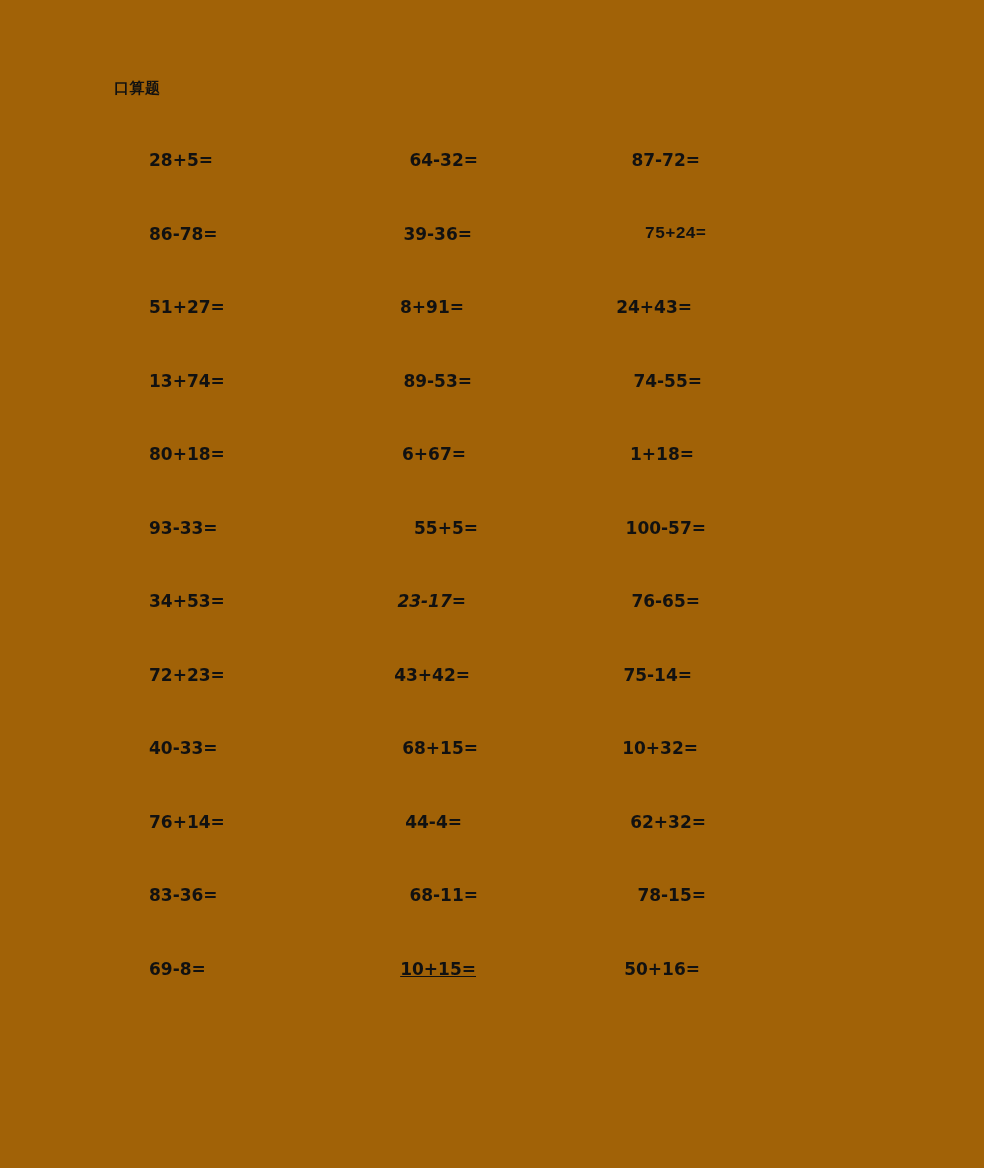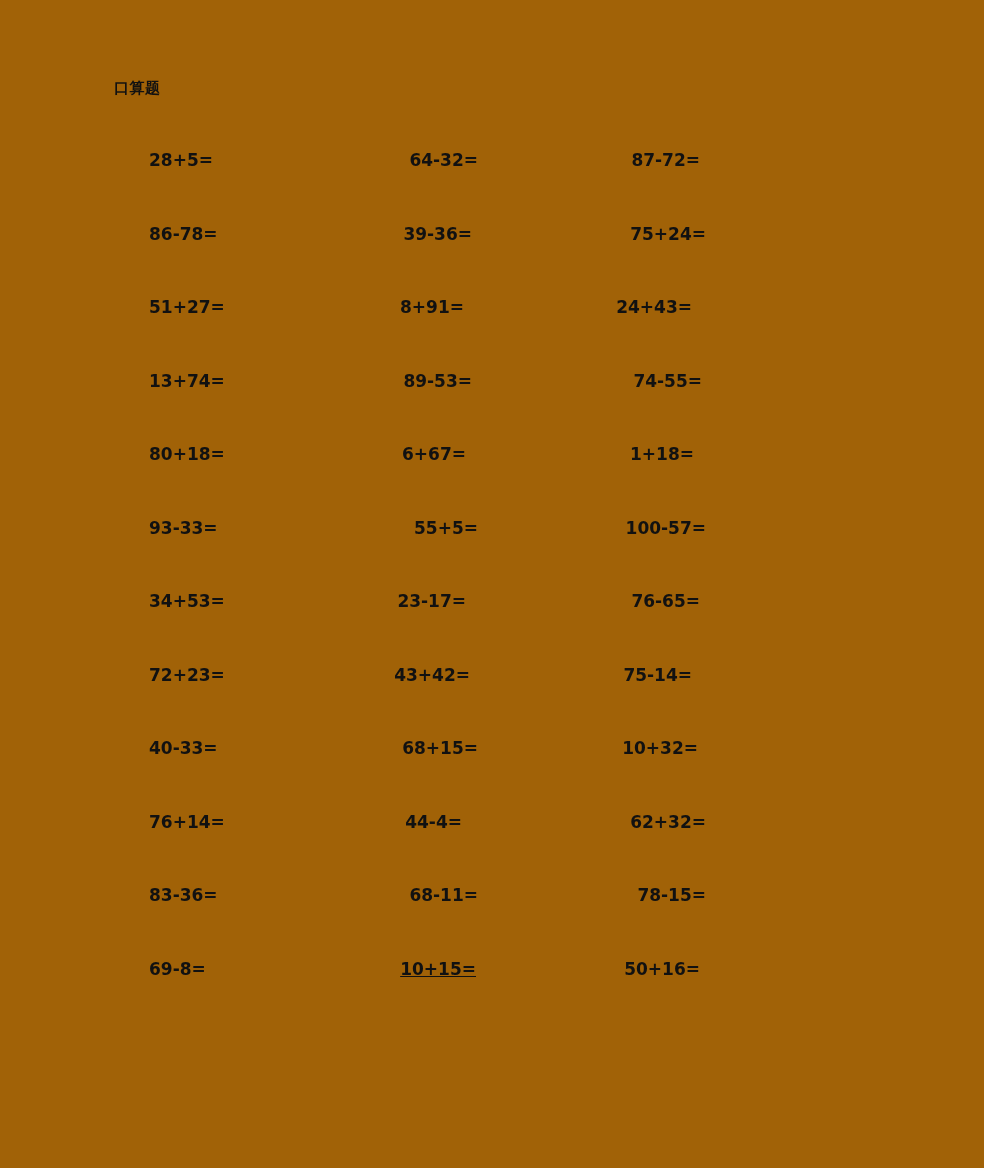--- a/index.html
+++ b/index.html
@@ -83,21 +83,21 @@
 
   <div class="problem-grid">
       <div class="problem-row">
         <div class="problem-cell col-1">28+5=</div>
         <div class="problem-cell col-2" style="right: 540px;">64-32=</div>
         <div class="problem-cell col-3" style="right: 318px;">87-72=</div>
       </div>
       <div class="problem-row">
         <div class="problem-cell col-1">86-78=</div>
         <div class="problem-cell col-2" style="right: 546px;">39-36=</div>
-        <div class="problem-cell col-3" style="right: 312px;">75+24=</div>
+        <div class="problem-cell col-3" style="right: 312px; font-family: Liberation Mono, monospace;">75+24=</div>
       </div>
       <div class="problem-row">
         <div class="problem-cell col-1">51+27=</div>
         <div class="problem-cell col-2" style="right: 554px;">8+91=</div>
         <div class="problem-cell col-3" style="right: 326px;">24+43=</div>
       </div>
       <div class="problem-row">
         <div class="problem-cell col-1">13+74=</div>
         <div class="problem-cell col-2" style="right: 546px;">89-53=</div>
         <div class="problem-cell col-3" style="right: 316px;">74-55=</div>
@@ -107,21 +107,21 @@
         <div class="problem-cell col-2" style="right: 552px;">6+67=</div>
         <div class="problem-cell col-3" style="right: 324px;">1+18=</div>
       </div>
       <div class="problem-row">
         <div class="problem-cell col-1">93-33=</div>
         <div class="problem-cell col-2" style="right: 540px;">55+5=</div>
         <div class="problem-cell col-3" style="right: 312px;">100-57=</div>
       </div>
       <div class="problem-row">
         <div class="problem-cell col-1">34+53=</div>
-        <div class="problem-cell col-2" style="right: 552px;">23-17=</div>
+        <div class="problem-cell col-2" style="right: 552px; font-style: italic;">23-17=</div>
         <div class="problem-cell col-3" style="right: 318px;">76-65=</div>
       </div>
       <div class="problem-row">
         <div class="problem-cell col-1">72+23=</div>
         <div class="problem-cell col-2" style="right: 548px; text-align: center;">43+42=</div>
         <div class="problem-cell col-3" style="right: 326px;">75-14=</div>
       </div>
       <div class="problem-row">
         <div class="problem-cell col-1">40-33=</div>
         <div class="problem-cell col-2" style="right: 540px;">68+15=</div>

